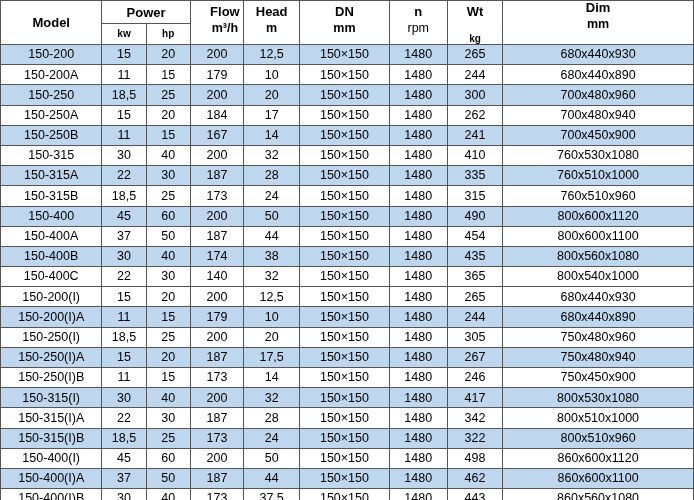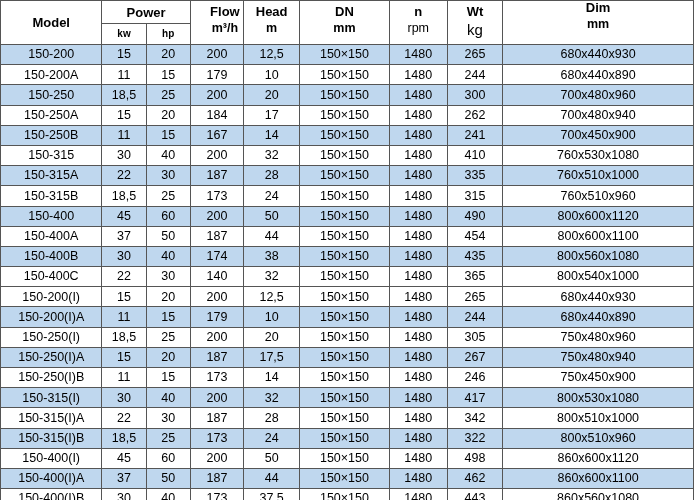--- a/index.html
+++ b/index.html
@@ -68,21 +68,21 @@
       <col class="col-dim">
   </colgroup>
   <thead>
     <tr class="hdr1">
       <th class="model" rowspan="2" style="vertical-align: middle;">Model</th>
       <th colspan="2">Power</th>
       <th rowspan="2" style="vertical-align: top; padding-top: 4px; padding-left: 16px;">Flow<div style="font-weight: bold; font-size: 12.5px; margin-top: 4px;">m³/h</div></th>
       <th rowspan="2" style="vertical-align: top; padding-top: 4px;">Head<div style="font-weight: bold; font-size: 12.5px; margin-top: 4px;">m</div></th>
       <th rowspan="2" style="vertical-align: top; padding-top: 4px;">DN<div style="font-weight: bold; font-size: 12.5px; margin-top: 4px;">mm</div></th>
       <th rowspan="2" style="vertical-align: top; padding-top: 4px;">n<div style="font-weight: normal; font-size: 12.5px; margin-top: 4px;">rpm</div></th>
-      <th rowspan="2" style="vertical-align: top; padding-top: 4px; text-align: center;">Wt<div style="font-weight: normal; font-size: 15px; margin-top: 4px;">kg</div></th>
+      <th rowspan="2" style="vertical-align: top; padding-top: 4px; text-align: center;">Wt<div style="font-weight: bold; font-size: 10px; margin-top: 16px;">kg</div></th>
       <th rowspan="2" style="vertical-align: top; padding-top: 0;">Dim<div style="font-weight: bold; font-size: 12.5px; margin-top: 4px;">mm</div></th>
     </tr>
     <tr class="hdr2">
       <th>kw</th>
       <th>hp</th>
     </tr>
   </thead>
   <tbody id="tbody">
       <tr class="alt">
         <td class="model">150-200</td>

